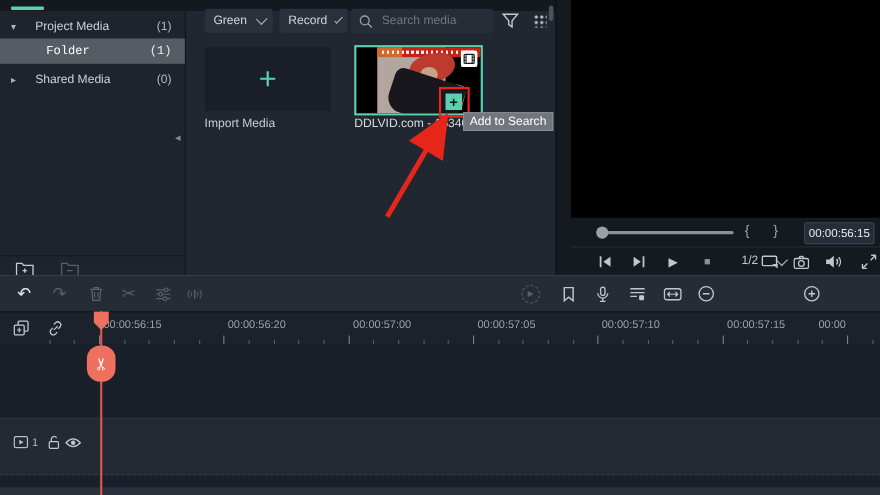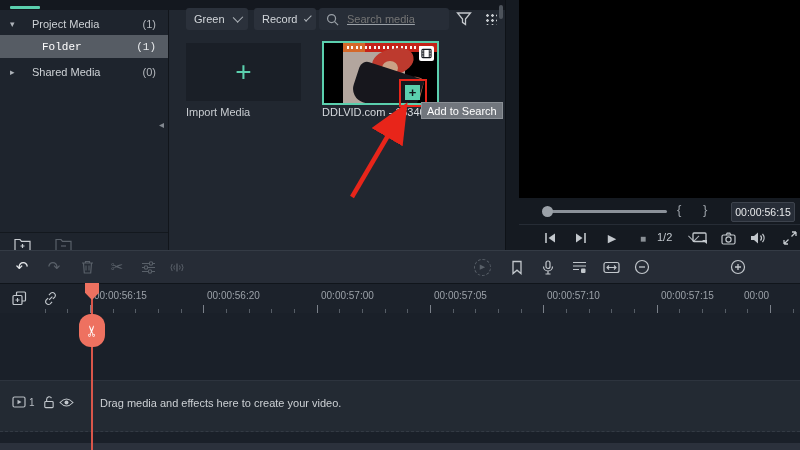--- a/index.html
+++ b/index.html
@@ -25,21 +25,21 @@
   .collapse-arrow{left:159px;top:119px;font-size:10px;color:#828890;}
 
   
   .media-panel{left:169px;top:10px;width:336px;height:240px;background:#212730;}
   .mp-btn{position:absolute;top:-2px;height:22px;background:#2b313b;border-radius:3px;display:flex;align-items:center;
           justify-content:space-between;padding:0 8px;cursor:pointer;color:#d3d7db;}
   .chev{width:7px;height:7px;border-right:1.5px solid #aeb3b9;border-bottom:1.5px solid #aeb3b9;
         transform:rotate(45deg) translateY(-2px);margin-left:8px;}
   .mp-search{position:absolute;left:150px;top:-2px;width:116px;height:22px;background:#272d37;border-radius:3px;
              display:flex;align-items:center;padding:0 7px;}
-  .mp-search input{background:transparent;border:0;outline:0;color:#9aa0a7;font-family:inherit;font-size:11px;width:85px;margin-left:6px;text-decoration:underline;}
+  .mp-search input{background:transparent;border:0;outline:0;color:#9aa0a7;font-family:inherit;font-size:11px;width:85px;margin-left:6px;}
   .tile{position:absolute;left:17px;top:33px;width:115px;height:58px;background:#1a1f27;display:flex;align-items:center;justify-content:center;cursor:pointer;}
   .tile-plus{color:var(--accent);font-size:28px;font-weight:300;line-height:1;}
   .tile-label{position:absolute;left:17px;top:96px;color:#c9cdd1;}
   .thumb{position:absolute;left:153px;top:31px;width:113px;height:60px;background:#000;border:2px solid var(--accent);overflow:hidden;cursor:pointer;}
   .t-wall{position:absolute;left:19px;top:0;width:62px;height:100%;background:#b3a69e;}
   .t-banner{position:absolute;left:19px;top:0;width:94px;height:9px;background:linear-gradient(90deg,#d4682a 0 22px,#c42318 22px);}
   .t-banner:after{content:"";position:absolute;left:4px;top:2.5px;width:84px;height:3.5px;
       background:repeating-linear-gradient(90deg,rgba(255,255,255,.95) 0 2px,transparent 2px 4.5px);}
   .t-hair{position:absolute;left:48px;top:6px;width:42px;height:26px;background:#bd3a2e;border-radius:50% 45% 55% 50%;transform:rotate(-12deg);}
   .t-face{position:absolute;left:58px;top:18px;width:16px;height:14px;background:#caa186;border-radius:50%;}
@@ -58,21 +58,21 @@
   
   .preview{left:505px;top:0;width:295px;height:250px;background:#151a21;border-left:1px solid #0e1217;}
   .screen{position:absolute;left:13px;top:0;width:282px;height:198px;background:#000;}
   .scrub-row{position:absolute;left:13px;top:198px;width:282px;height:26px;display:flex;align-items:center;}
   .scrub-track{position:absolute;left:28px;top:12px;width:120px;height:3px;background:#8b9199;border-radius:2px;}
   .scrub-handle{position:absolute;left:23px;top:7.5px;width:11px;height:11px;border-radius:50%;background:#9ba1a8;cursor:pointer;}
   .bracket{position:absolute;top:4px;color:#9aa0a7;font-size:13px;cursor:pointer;}
   .timebox{position:absolute;left:212px;top:4px;width:62px;height:18px;background:#272d37;border:1px solid #3d434d;
            border-radius:2px;display:flex;align-items:center;justify-content:center;color:#e8eaec;font-size:10.5px;}
   .ctrl-row{position:absolute;left:13px;top:224px;width:282px;height:26px;border-top:1px solid #262c35;}
-  .half{position:absolute;left:138px;top:6px;color:#c3c9cf;display:flex;align-items:center;cursor:pointer;gap:12px;}
+  .half{position:absolute;left:155px;top:6px;color:#c3c9cf;display:flex;align-items:center;cursor:pointer;gap:12px;}
   .half .chev{margin-left:5px;transform:rotate(45deg) translateY(-1px);}
 
   
   .tl-toolbar{left:0;top:250px;width:800px;height:33px;background:#262c36;border-top:1px solid #343b45;}
   .icn{position:absolute;width:18px;height:18px;top:7px;display:flex;align-items:center;justify-content:center;cursor:pointer;}
   .dim{color:#596069;}
   .bright{color:#e6e9ec;}
   .mid{color:#c2c7cc;}
   .render-circle{width:15px;height:15px;border:1.4px dashed #596069;border-radius:50%;display:flex;align-items:center;justify-content:center;}
   .render-circle span{font-size:7px;color:#596069;margin-left:1px;}
@@ -395,21 +395,20 @@
             <rect x="3" y="7" width="9" height="6.5" rx="1" fill="none" stroke="currentColor" stroke-width="1.2"></rect>
             <path d="M5 7 V4.5 a2.8 2.8 0 0 1 5.2 -1.2" fill="none" stroke="currentColor" stroke-width="1.2"></path>
           </svg>
       </div>
       <div class="icn mid" style="left:57px;top:12px">
         <svg width="15" height="11" viewBox="0 0 15 11">
             <path d="M1 5.5 Q7.5 -1.5 14 5.5 Q7.5 12.5 1 5.5 z" fill="none" stroke="currentColor" stroke-width="1.1"></path>
             <circle cx="7.5" cy="5.5" r="2" fill="currentColor"></circle>
           </svg>
       </div>
-      <div class="lane-hint">Drag media and effects here to create your video.</div>
     </div>
     <div class="hstrip"></div>
   </div>
 
   <div class="abs ph-line"></div>
   <div class="abs ph-marker"></div>
   <div class="abs ph-scissors">
     <span>✂</span>
   </div>
 

